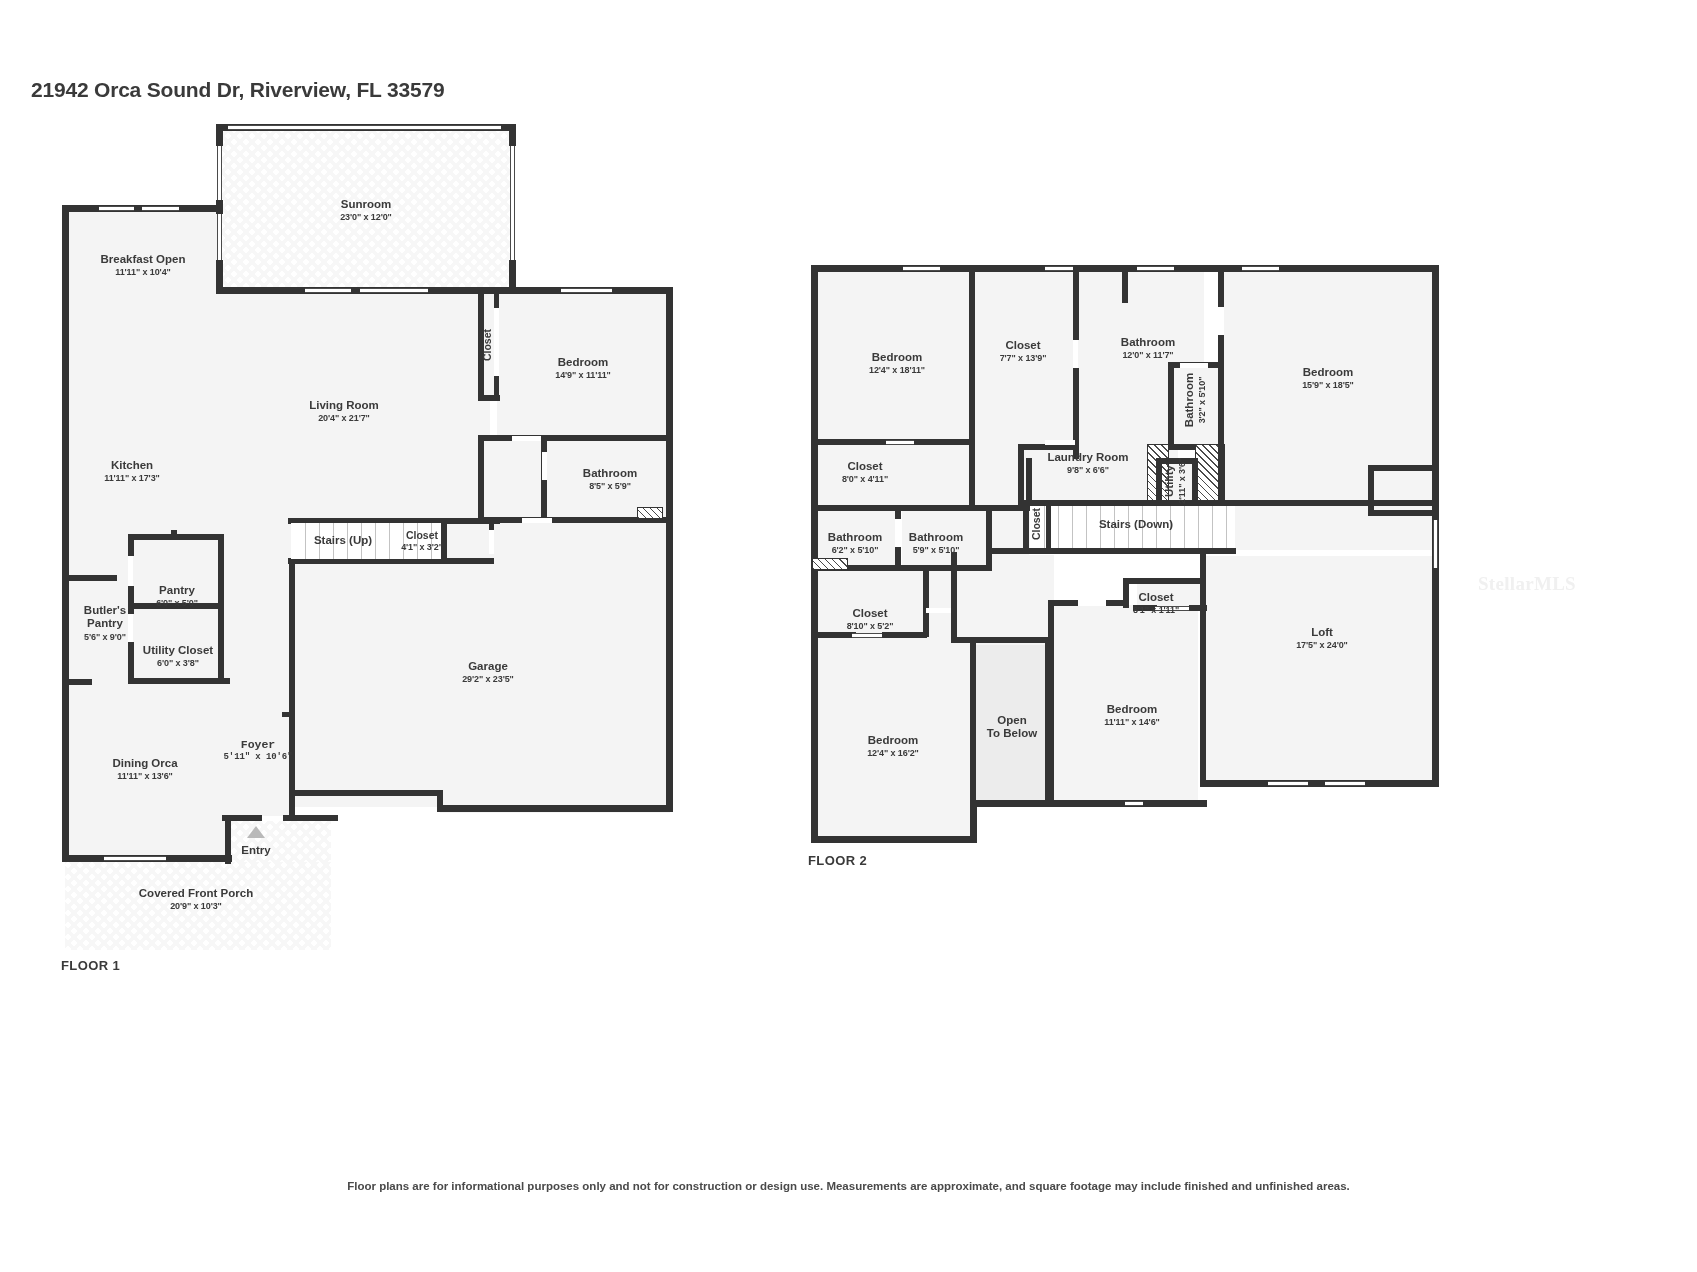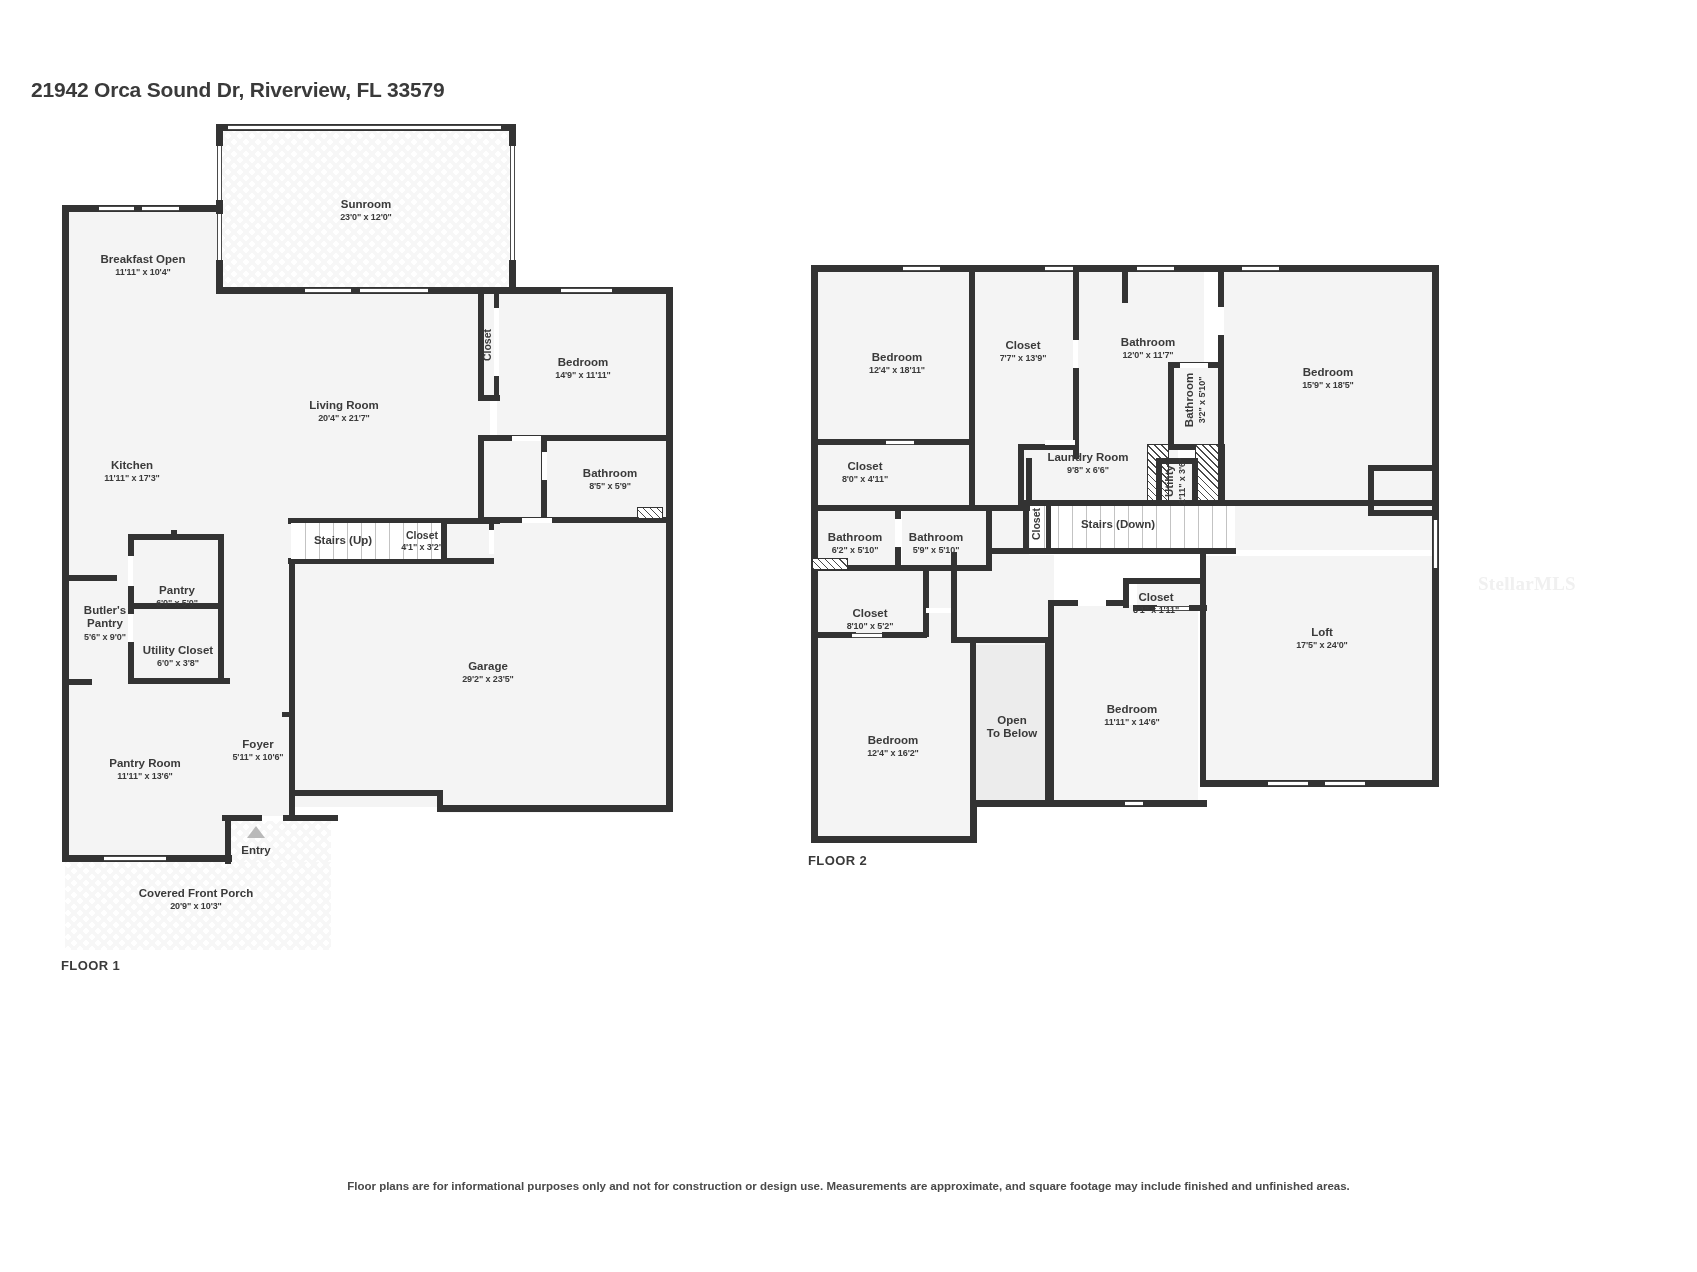--- a/index.html
+++ b/index.html
@@ -231,26 +231,26 @@
     <span class="nm" style="white-space:normal;max-width:70px;display:inline-block;line-height:1.1;">Butler's<br>Pantry</span><span class="dm">5'6" x 9'0"</span>
   </div>
   <div class="rl flat" style="left:178px;top:656px;">
     <span class="nm">Utility Closet</span>
       <span class="dm">6'0" x 3'8"</span>
   </div>
   <div class="rl flat" style="left:488px;top:672px;">
     <span class="nm">Garage</span>
       <span class="dm">29'2" x 23'5"</span>
   </div>
-  <div class="rl flat" style="left:258px;top:750px;">
+  <div class="rl flat" style="left:258px;top:750px;font-family:Liberation Mono, monospace;">
     <span class="nm">Foyer</span>
       <span class="dm">5'11" x 10'6"</span>
   </div>
   <div class="rl flat" style="left:145px;top:769px;">
-    <span class="nm">Pantry Room</span>
+    <span class="nm">Dining Orca</span>
       <span class="dm">11'11" x 13'6"</span>
   </div>
   <div class="rl flat" style="left:256px;top:851px;">
     <span class="nm">Entry</span>
   </div>
   <div class="rl flat" style="left:196px;top:899px;">
     <span class="nm">Covered Front Porch</span>
       <span class="dm">20'9" x 10'3"</span>
   </div>
 </div>
@@ -436,21 +436,21 @@
     <span class="nm">Bathroom</span>
       <span class="dm">6'2" x 5'10"</span>
   </div>
   <div class="rl flat" style="left:146px;top:543px;">
     <span class="nm">Bathroom</span>
       <span class="dm">5'9" x 5'10"</span>
   </div>
   <div class="rl vert r90 small" style="left:246px;top:524px;">
     <span class="nm">Closet</span>
   </div>
-  <div class="rl flat" style="left:328px;top:525px;">
+  <div class="rl flat" style="left:346px;top:525px;">
     <span class="nm">Stairs (Down)</span>
   </div>
   <div class="rl flat" style="left:80px;top:619px;">
     <span class="nm">Closet</span>
       <span class="dm">8'10" x 5'2"</span>
   </div>
   <div class="rl flat" style="left:366px;top:603px;">
     <span class="nm">Closet</span>
       <span class="dm">8'1" x 1'11"</span>
   </div>

